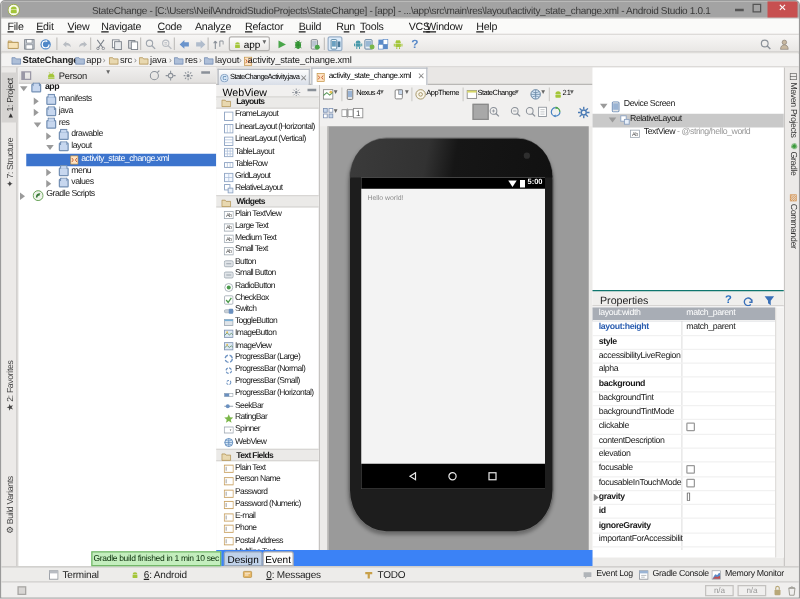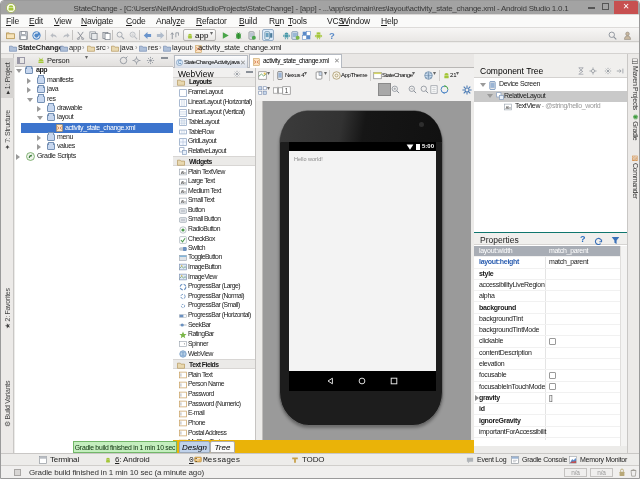--- a/index.html
+++ b/index.html
@@ -50,21 +50,21 @@
 #nbar{position:absolute;left:0;top:229px;width:147px;height:20px;background:#000;}
 
 #rightp{position:absolute;left:473px;top:53px;width:153px;height:392px;background:#fff;}
 .ct-row{position:absolute;font-size:7px;letter-spacing:-0.35px;color:#1a1a1a;white-space:nowrap;height:10px;}
 #props-head{position:absolute;left:0;top:178px;width:153px;height:13px;background:#f0efed;border-top:1px solid #0f766e;border-bottom:1px solid #d6d4d2;font-size:8.5px;color:#222;}
 .prop-row{position:absolute;left:0;width:146px;height:11.3px;font-size:7px;letter-spacing:-0.3px;color:#1a1a1a;white-space:nowrap;border-bottom:1px solid #f1f1f1;}
 .prop-row .val{position:absolute;left:75px;top:1px;}
 .prop-name{position:absolute;left:5px;top:1px;}
 .cb{position:absolute;left:75px;top:1.5px;width:7px;height:7px;border:1px solid #9a9a9a;background:#fff;border-radius:1px;}
 
-#designtabs{position:absolute;left:172px;top:439px;width:301px;height:13px;background:#eab308;font-style:italic;}
+#designtabs{position:absolute;left:172px;top:439px;width:301px;height:13px;background:#3b82f6;}
 #toolwinbar{position:absolute;left:0;top:452px;width:640px;height:12px;background:#edecea;border-top:1px solid #c9c7c5;font-size:8px;letter-spacing:-0.15px;color:#222;}
 #statusbar{position:absolute;left:0;top:464px;width:640px;height:13px;background:#f0efee;border-top:1px solid #d0cecb;font-size:8px;letter-spacing:-0.15px;color:#333;}
 #tooltip{position:absolute;left:72px;top:440px;width:104px;height:12px;background:#c4eebe;border:1px solid #73b769;font-size:6.8px;letter-spacing:-0.25px;color:#0c300c;text-align:center;line-height:11px;z-index:30;}
 </style>
 </head>
 <body>
 <div id="win">
   <div id="titlebar">
     <svg class="abs" style="left:5px;top:2px" width="10" height="10" viewBox="0 0 10 10">
         <circle cx="5" cy="5" r="4.6" fill="#fbfbf0" stroke="#9aad4a" stroke-width="0.8"></circle>
@@ -740,37 +740,20 @@
             </svg>
           <svg class="abs" style="left:101px;top:6px" width="8" height="8" viewBox="0 0 10 10">
               <rect x="1.5" y="1.5" width="7" height="7" fill="none" stroke="#e8e8e8" stroke-width="1.2"></rect>
             </svg>
         </div>
       </div>
       <div class="abs" style="left:139px;top:11px;width:5px;height:5px;border-radius:50%;background:#2e2e2e;"></div>
     </div>
   </div>
   <div id="rightp">
-    <div class="abs" style="left:0;top:0;width:153px;height:24px;background:#f0efed;border-bottom:1px solid #d4d2d0;">
-      <span class="abs" style="left:6px;top:12px;font-size:8.5px;">Component Tree</span>
-      <svg class="abs" style="left:103px;top:13px" width="8" height="8" viewBox="0 0 10 10">
-          <path d="M2 1 h6 M2 9 h6 M3 1 c0 3 4 3 4 5 M7 1 c0 3 -4 3 -4 5 M3 9 c0 -2 4 -2 4 -4" stroke="#8a9098" stroke-width="0.8" fill="none"></path>
-        </svg>
-      <svg class="abs" style="left:115px;top:13px" width="8" height="8" viewBox="0 0 10 10">
-          <circle cx="5" cy="5" r="2" fill="none" stroke="#8a9098" stroke-width="0.9"></circle>
-          <path d="M5 0.6 v2 M5 7.4 v2 M0.6 5 h2 M7.4 5 h2" stroke="#8a9098" stroke-width="0.9"></path>
-        </svg>
-      <svg class="abs" style="left:130px;top:13px" width="8" height="8" viewBox="0 0 10 10">
-          <circle cx="5" cy="5" r="1.4" fill="#8a9098"></circle>
-          <path d="M5 1 v1.6 M5 7.4 V9 M1 5 h1.6 M7.4 5 H9 M2.2 2.2 l1.1 1.1 M6.7 6.7 l1.1 1.1 M7.8 2.2 L6.7 3.3 M3.3 6.7 L2.2 7.8" stroke="#8a9098" stroke-width="0.9"></path>
-        </svg>
-      <svg class="abs" style="left:142px;top:13px" width="8" height="8" viewBox="0 0 10 10">
-          <path d="M1 5 h5 m-1.6 -2 l2 2 -2 2 M8.6 2 v6" stroke="#8a9098" stroke-width="0.9" fill="none"></path>
-        </svg>
-    </div>
     <div class="ct-row" style="left:0;top:26px;">
         <span class="chev open" style="left:6px"></span>
       <svg class="abs" style="left:15px;top:0.5px" width="7" height="9" viewBox="0 0 7 10">
           <rect x="0.5" y="0.5" width="6" height="9" rx="1" fill="#e8e8e8" stroke="#5a80b0" stroke-width="0.8"></rect>
           <rect x="1.3" y="1.8" width="4.4" height="5.8" fill="#9ab4d4"></rect>
         </svg>
       <span style="position:absolute;left:25px">Device Screen</span>
       </div>
     <div class="ct-row" style="left:0;top:36.5px;width:153px;height:11px;background:#c9c9c9;">
         <span class="chev open" style="left:13px"></span>
@@ -854,38 +837,38 @@
     <div class="prop-row" style="top:361.50000000000017px;">
         <span class="prop-name" style="font-weight:bold;">ignoreGravity</span>
       </div>
     <div class="prop-row" style="top:372.8000000000002px;">
         <span class="prop-name" style="">importantForAccessibilit</span>
       </div>
     <div class="abs" style="left:146px;top:192px;width:7px;height:200px;background:#f4f3f2;border-left:1px solid #e0dedc;"></div>
   </div>
   <div id="designtabs">
     <div class="abs" style="left:6px;top:1px;width:31px;height:12px;background:#c0d2ea;border:1px solid #9aa8ba;border-radius:2px 2px 0 0;font-size:8px;text-align:center;line-height:11px;">Design</div>
-    <div class="abs" style="left:37px;top:1px;width:25px;height:12px;background:#fbfbfa;border:1px solid #b0aeac;border-radius:2px 2px 0 0;font-size:8px;text-align:center;line-height:11px;">Tree</div>
+    <div class="abs" style="left:37px;top:1px;width:25px;height:12px;background:#fbfbfa;border:1px solid #b0aeac;border-radius:2px 2px 0 0;font-size:8px;text-align:center;line-height:11px;">Event</div>
   </div>
   <div id="toolwinbar">
     <svg class="abs" style="left:38px;top:2px" width="8" height="8" viewBox="0 0 10 10">
         <rect x="0.8" y="0.8" width="8.4" height="8.4" fill="#fff" stroke="#8a9098" stroke-width="0.8"></rect>
         <rect x="0.8" y="0.8" width="8.4" height="2.6" fill="#b8bcc2"></rect>
       </svg>
     <span class="abs" style="left:49px;top:1px;">Terminal</span>
     <svg class="abs" style="left:103px;top:2px" width="8" height="8" viewBox="0 0 10 10">
         <path d="M2.6 4.6 a2.4 2.4 0 0 1 4.8 0 z" fill="#a4c639"></path>
         <rect x="2.6" y="5" width="4.8" height="3" rx="0.6" fill="#a4c639"></rect>
       </svg>
     <span class="abs" style="left:114px;top:1px;"><u>6</u>: Android</span>
     <svg class="abs" style="left:193px;top:2px" width="8" height="8" viewBox="0 0 10 10">
         <rect x="0.8" y="1.4" width="8.4" height="6" rx="1" fill="#e8b868" stroke="#b08838" stroke-width="0.7"></rect>
         <path d="M2.4 3.2 h5.2 M2.4 5 h3.6" stroke="#fff" stroke-width="0.8"></path>
       </svg>
-    <span class="abs" style="left:188px;top:1px;font-family:Liberation Mono, monospace;"><u>0</u>: Messages</span>
+    <span class="abs" style="left:212px;top:1px;"><u>0</u>: Messages</span>
     <svg class="abs" style="left:290px;top:2px" width="8" height="8" viewBox="0 0 10 10">
         <path d="M1.5 2 h7 v2.2 h-2.4 v4.2 h-2.2 V4.2 H1.5z" fill="#c8a048"></path>
       </svg>
     <span class="abs" style="left:301px;top:1px;">TODO</span>
     <svg class="abs" style="left:465px;top:2.5px" width="8" height="7" viewBox="0 0 10 9">
         <path d="M1 1 h8 v5 h-4.6 l-2 2 v-2 H1z" fill="#b0b4b8"></path>
       </svg>
     <span class="abs" style="left:476px;top:1.5px;font-size:7px;letter-spacing:-0.25px;">Event Log</span>
     <svg class="abs" style="left:510px;top:2px" width="8" height="8" viewBox="0 0 10 10">
         <rect x="0.8" y="0.8" width="8.4" height="8.4" fill="#fff" stroke="#8a9098" stroke-width="0.8"></rect>
@@ -895,21 +878,20 @@
     <span class="abs" style="left:521px;top:1.5px;font-size:7px;letter-spacing:-0.25px;">Gradle Console</span>
     <svg class="abs" style="left:568px;top:2px" width="8" height="8" viewBox="0 0 10 10">
         <rect x="0.8" y="0.8" width="8.4" height="8.4" fill="#fff" stroke="#8a9098" stroke-width="0.6"></rect>
         <path d="M1.2 8.8 c1.6 -2.4 2.6 -6 4 -4 c1.4 2 2.2 -4.4 3.6 -1.2 v5.2z" fill="#5a8ac8"></path>
         <path d="M1.2 8.8 c2 -1.2 3 -3 4.2 -2 c1.2 1 2.4 -1.6 3.4 -0.6 v2.6z" fill="#c05050"></path>
       </svg>
     <span class="abs" style="left:579px;top:1.5px;font-size:7px;letter-spacing:-0.25px;">Memory Monitor</span>
   </div>
   <div id="statusbar">
     <div class="abs" style="left:13px;top:3px;width:7px;height:7px;background:#d8d6d4;border:1px solid #a8a6a4;"></div>
-    <span class="abs" style="left:28px;top:2px;">Gradle build finished in 1 min 10 sec (a minute ago)</span>
     <div class="abs" style="left:563px;top:2px;width:23px;height:9px;border:1px solid #c4c2c0;font-size:6.5px;color:#999;text-align:center;">n/a</div>
     <div class="abs" style="left:589px;top:2px;width:23px;height:9px;border:1px solid #c4c2c0;font-size:6.5px;color:#999;text-align:center;">n/a</div>
     <svg class="abs" style="left:617px;top:2px" width="8" height="9" viewBox="0 0 10 11">
         <rect x="2" y="4.5" width="6" height="5.5" rx="0.8" fill="#b8a878"></rect>
         <path d="M3.2 4.5 V3 a1.8 1.8 0 0 1 3.6 0 v1.5" fill="none" stroke="#b8a878" stroke-width="1.1"></path>
       </svg>
     <svg class="abs" style="left:629px;top:2px" width="7" height="9" viewBox="0 0 8 11">
         <path d="M1 3 h6 l-0.8 7 h-4.4z" fill="none" stroke="#9a9890" stroke-width="0.9"></path>
         <path d="M1 3 h6 M2.6 3 c0 -1.6 2.8 -1.6 2.8 0" fill="none" stroke="#9a9890" stroke-width="0.9"></path>
       </svg>

